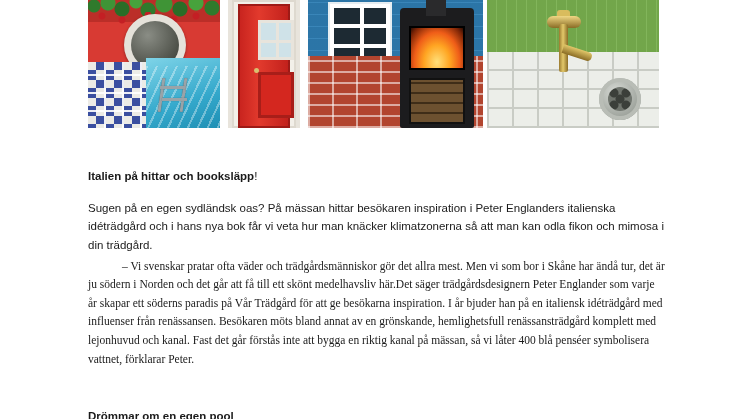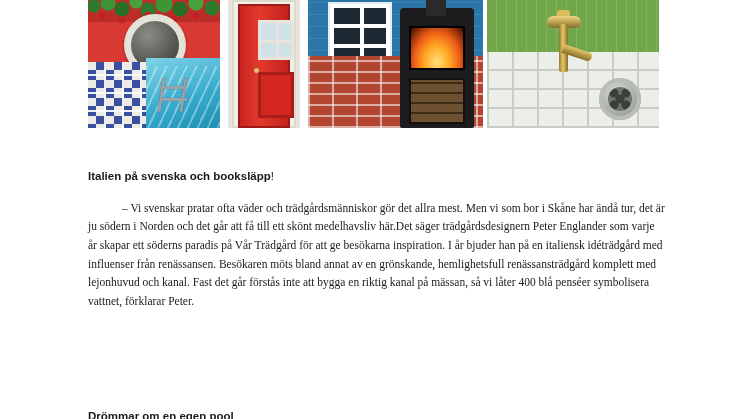--- a/index.html
+++ b/index.html
@@ -361,20 +361,21 @@
         <div class="body"></div>
         <div class="spout"></div>
       </div>
       <div class="drain"></div>
     </div>
 
   </div>
 
   <div class="article">
     <p class="lead">
-      <span>Italien på svenska och booksläpp</span><span class="tail">!</span>
+      <span>Italien på hittar och booksläpp</span><span class="tail">!</span>
     </p>
+    <p class="body-par">Sugen på en egen sydländsk oas? På mässan hittar besökaren inspiration i Peter Englanders italienska idéträdgård och i hans nya bok får vi veta hur man knäcker klimatzonerna så att man kan odla fikon och mimosa i din trädgård.</p>
     <p class="body-par indented">– Vi svenskar pratar ofta väder och trädgårdsmänniskor gör det allra mest. Men vi som bor i Skåne har ändå tur, det är ju södern i Norden och det går att få till ett skönt medelhavsliv här.Det säger trädgårdsdesignern Peter Englander som varje år skapar ett söderns paradis på Vår Trädgård för att ge besökarna inspiration.  I år bjuder han på en italiensk idéträdgård med influenser från renässansen. Besökaren möts bland annat av en grönskande, hemlighetsfull renässansträdgård komplett med lejonhuvud och kanal. Fast det går förstås inte att bygga en riktig kanal på mässan, så vi låter 400 blå penséer symbolisera vattnet, förklarar Peter.</p>
   </div>
 
   <div class="subhead">Drömmar om en egen pool</div>
 
 </div>
 
 </body></html>

